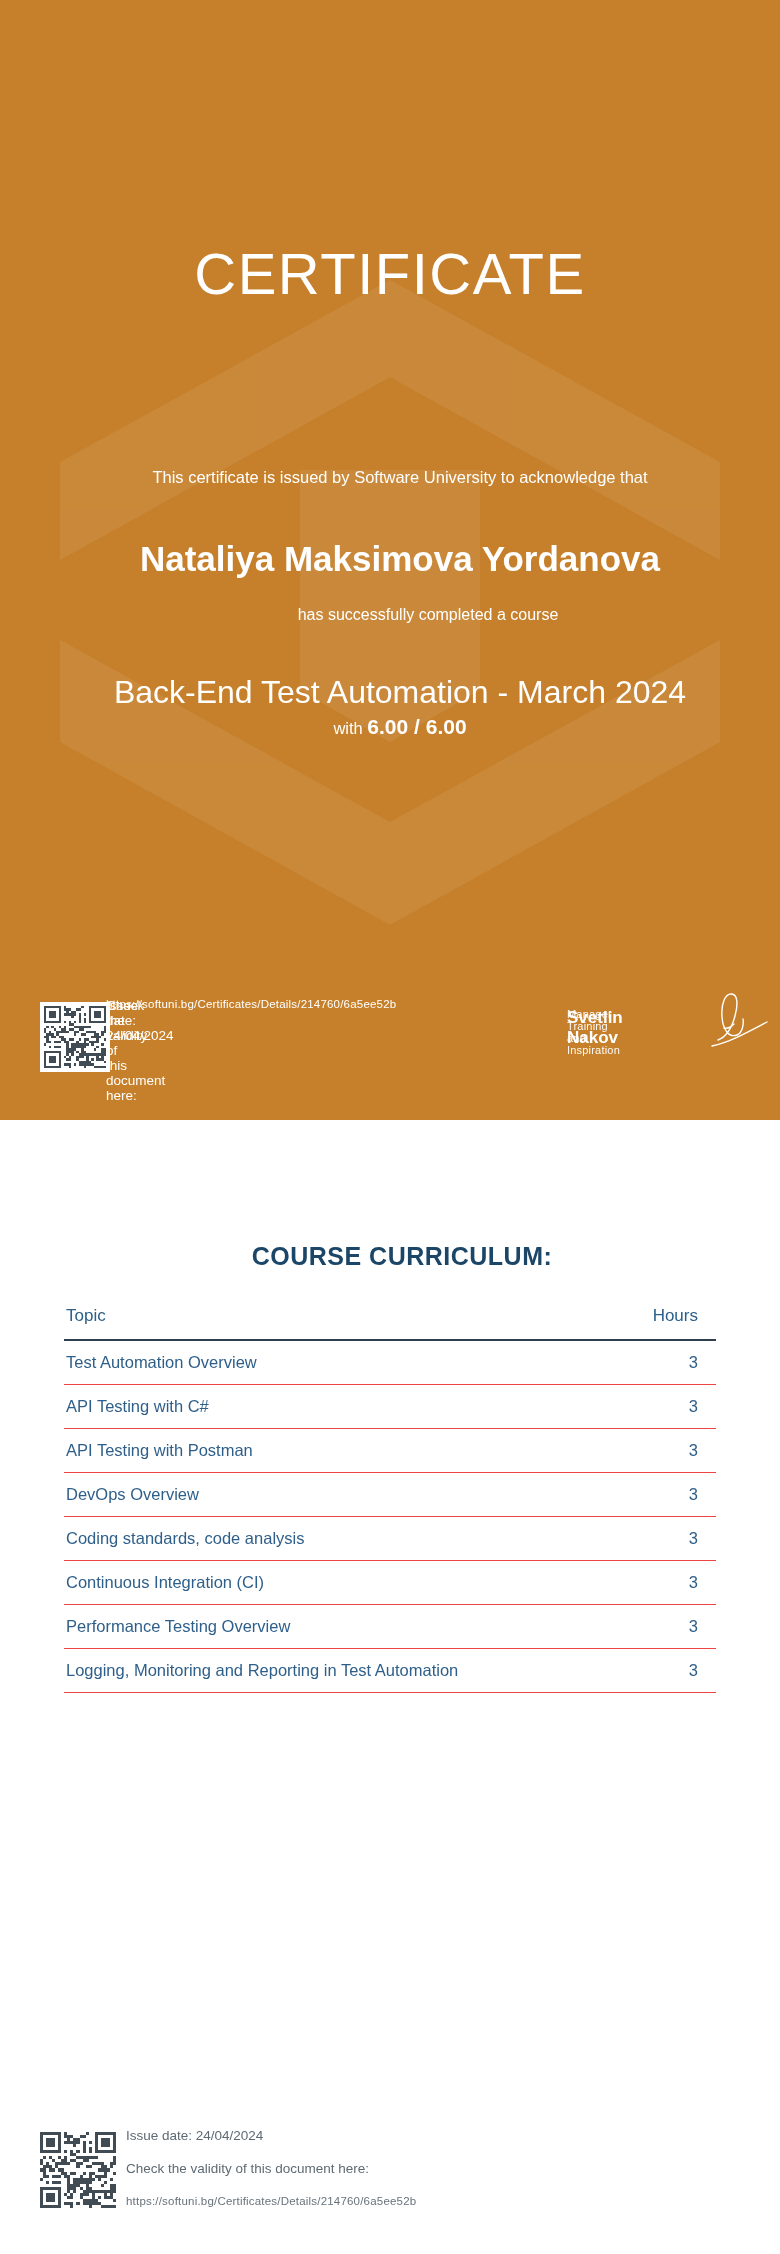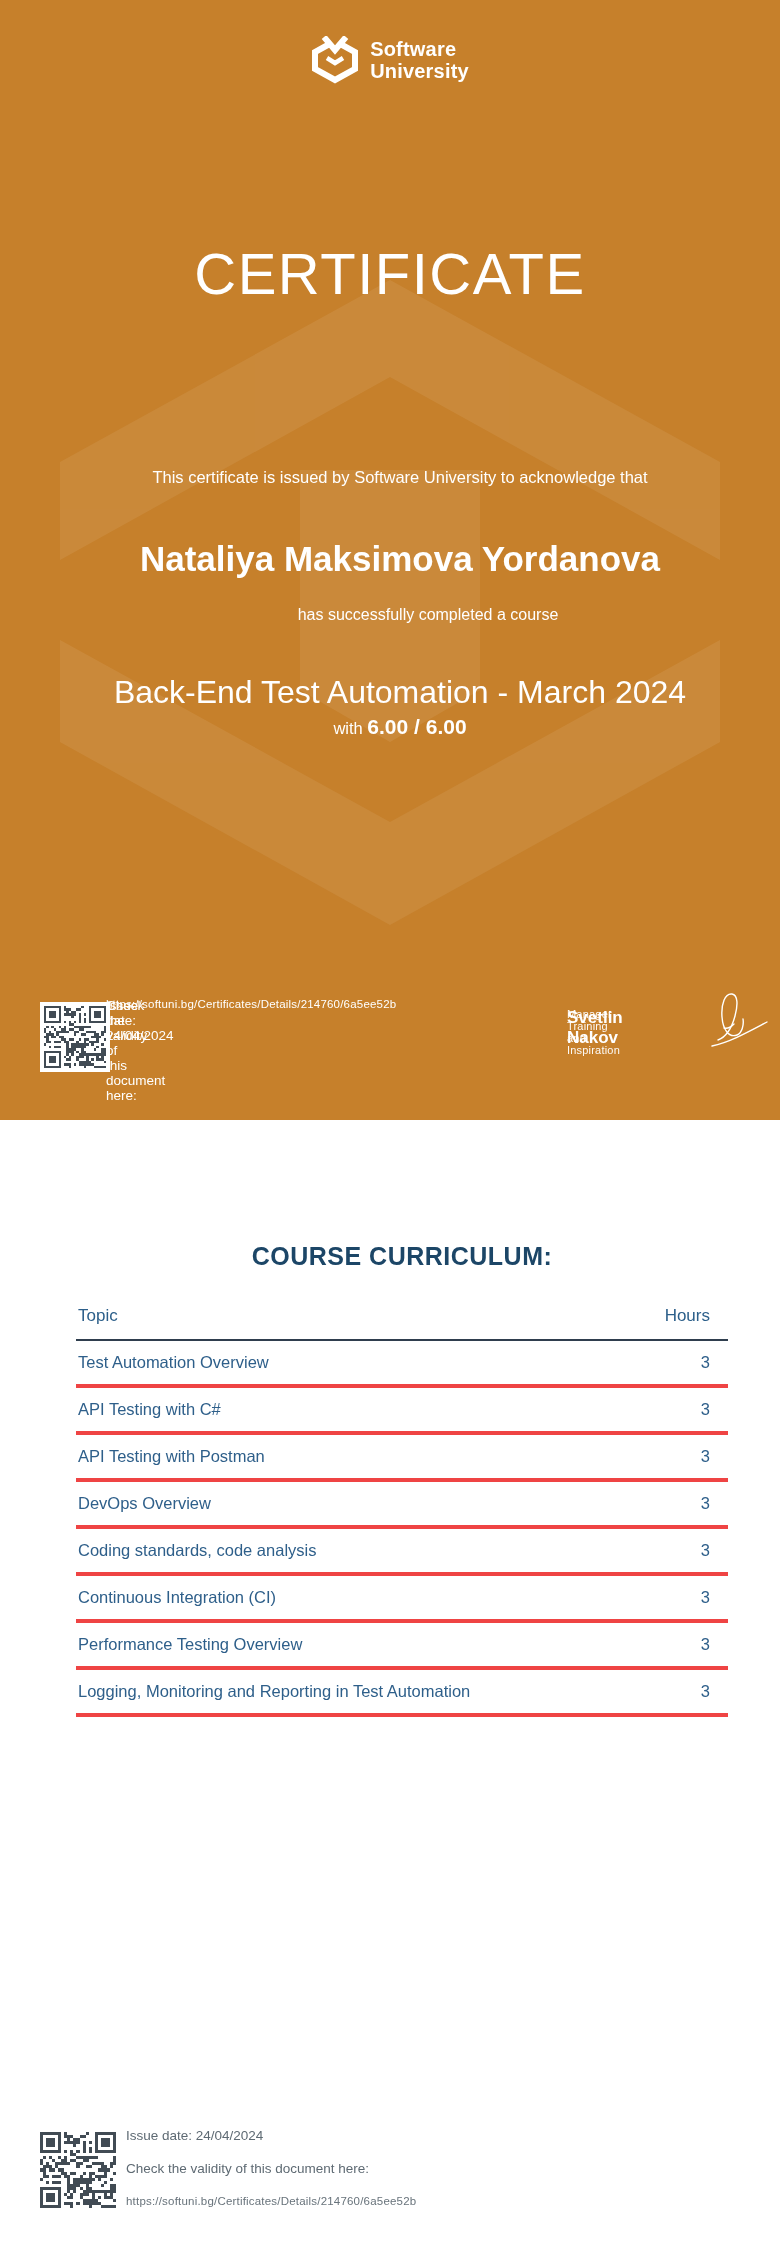--- a/index.html
+++ b/index.html
@@ -32,26 +32,26 @@
   .cert-issuance .l2{margin:0 0 18px;font-size:13.5px;}
   .cert-issuance .l3{margin:0;font-size:11.5px;letter-spacing:.2px;}
   .signer{position:absolute;left:557px;top:998px;color:#fff;text-align:left;}
   .signer-name{font-size:17px;font-weight:700;margin:0 0 9px;}
   .signer-role{font-size:11px;font-weight:400;margin:0;opacity:.96;letter-spacing:.2px;}
   .signature{position:absolute;left:708px;top:988px;width:62px;height:72px;}
 
   
   .curriculum-heading{position:absolute;top:1230px;left:0;width:100%;margin:12px;text-align:center;
                       color:#1C4667;font-size:25px;font-weight:700;letter-spacing:.5px;}
-  .curriculum-table{position:absolute;top:1306px;left:76px;width:652px;border-collapse:collapse;}
+  .curriculum-table{position:absolute;top:1306px;left:64px;width:652px;border-collapse:collapse;}
   .curriculum-table th{font-size:17px;font-weight:400;color:#2C5F8A;text-align:left;
                        padding:0 0 13px 2px;border-bottom:2px solid #2F3E4E;}
   .curriculum-table th.t-right{text-align:right;padding-right:18px;}
   .curriculum-table td{height:43px;font-size:16.5px;color:#2E5F8A;padding:0 0 0 2px;
-                       border-bottom:4px solid #ef4444;}
+                       border-bottom:1px solid #ef4444;}
   .curriculum-table td.t-right{text-align:right;padding-right:18px;}
 
   
   .qr-dark{left:40px;top:2132px;width:76px;height:76px;}
   .footer-issuance{position:absolute;left:126px;top:2128px;color:#5E6A73;text-align:left;}
   .footer-issuance .l1{margin:0 0 18px;font-size:13.5px;}
   .footer-issuance .l2{margin:0 0 19px;font-size:13.5px;}
   .footer-issuance .l3{margin:0;font-size:11.5px;color:#68737B;letter-spacing:.2px;}
 </style>
 </head>
@@ -62,32 +62,20 @@
   <section class="hero">
 
     <svg class="watermark" width="780" height="1120" viewBox="0 0 780 1120">
       <g fill="#ffffff" opacity="0.07">
         <path d="M60 462 L390 280 L720 462 L720 560 L390 377 L60 560 Z"></path>
         <path d="M300 470 L480 470 L480 690 L390 742 L300 690 Z"></path>
         <path d="M60 640 L390 822 L720 640 L720 742 L390 925 L60 742 Z"></path>
       </g>
     </svg>
 
-    <header class="brand">
-      <svg class="brand-icon" viewBox="0 0 48 46">
-        <path d="M24 4 L4 15 L4 32 L24 43 L44 32 L44 15 Z" fill="none" stroke="#fff" stroke-width="6"></path>
-        <polygon points="13,-2 24,13 35,-2" fill="#C6802B"></polygon>
-        <path d="M13 0 L24 13 L35 0" fill="none" stroke="#fff" stroke-width="6"></path>
-        <path d="M16 21 L24 26 L32 21" fill="none" stroke="#fff" stroke-width="4.5"></path>
-      </svg>
-      <div class="brand-text">
-        <span>Software</span>
-        <span>University</span>
-      </div>
-    </header>
 
     <h1 class="cert-title">CERTIFICATE</h1>
 
     <p class="issued-line">This certificate is issued by Software University to acknowledge that</p>
 
     <h2 class="recipient">Nataliya Maksimova Yordanova</h2>
 
     <p class="completed-line">has successfully completed a course</p>
 
     <h3 class="course-name">Back-End Test Automation - March 2024</h3>

